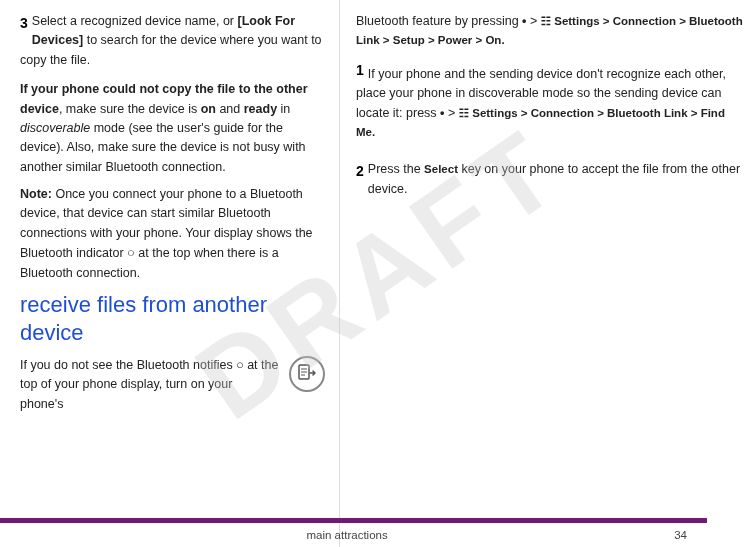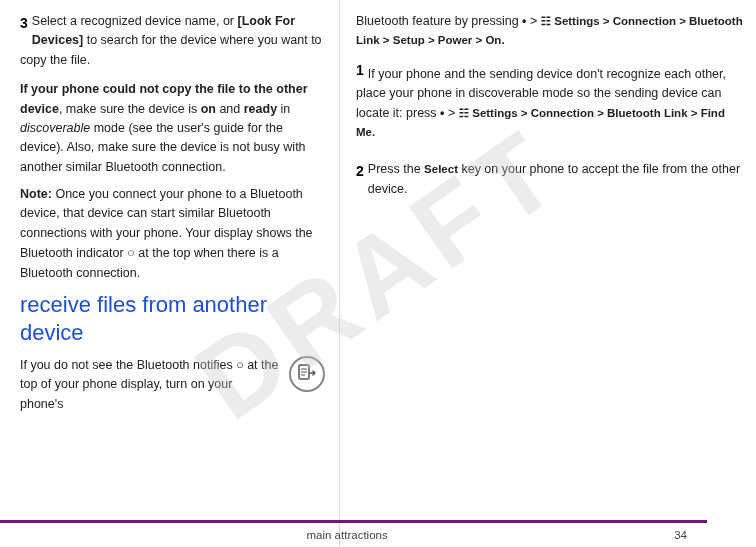--- a/index.html
+++ b/index.html
@@ -61,21 +61,21 @@
     
     .footer {
       position: absolute;
       bottom: 0;
       left: 0;
       width: 707px;
       display: flex;
       align-items: center;
       justify-content: space-between;
       padding: 6px 20px;
-      border-top: 3px solid #701a75;
+      border-top: 5px solid #701a75;
       font-size: 11.5px;
       color: #444;
     }
 
     .footer-center {
       flex: 1;
       text-align: center;
     }
 
     p {

